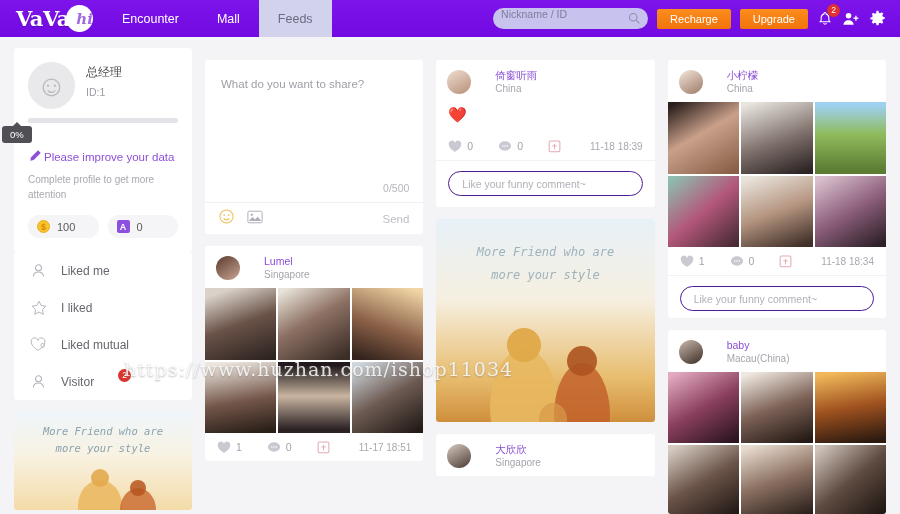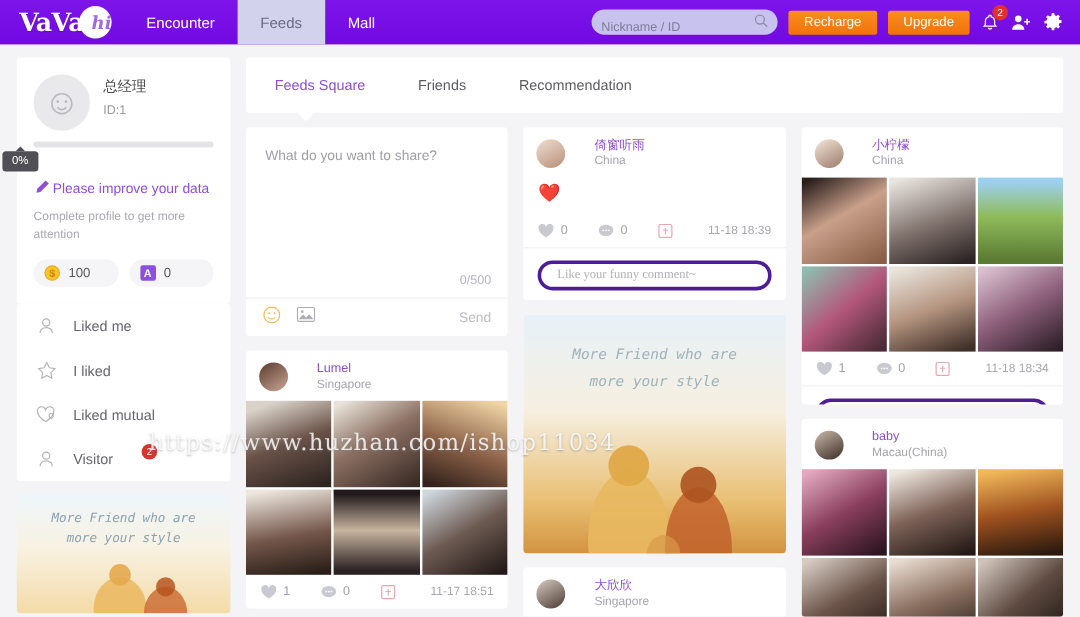--- a/index.html
+++ b/index.html
@@ -62,21 +62,21 @@
   .header-right {
     margin-left: auto;
     display: flex; align-items: center;
     gap: 9px;
     padding-right: 14px;
   }
   .searchbox {
     width: 155px; height: 21px;
     background: #c8c2ee;
     border-radius: 11px;
-    display: flex; align-items: flex-end;
+    display: flex; align-items: flex-start;
     padding: 0 8px;
     position: relative;
   }
   .searchbox input {
     border: none; outline: none; background: transparent;
     font-size: 10.5px; color: #6f6f8a;
     width: 100%;
     font-family: "Liberation Sans", sans-serif;
   }
   .searchbox input::placeholder { color: #7e7e99; }
@@ -314,25 +314,25 @@
     display: flex; align-items: center;
     gap: 4px;
     padding: 7px 12px;
     font-size: 10.5px; color: #a2a2aa;
   }
   .stat { display: flex; align-items: center; gap: 5px; margin-right: 21px; }
   .stat-time { margin-left: auto; font-size: 10px; color: #a8a8b0; }
   .comment-box {
     margin: 0 12px 11px 12px;
     height: 25px;
-    border: 3px solid #4c1d95;
+    border: 1px solid #4c1d95;
     border-radius: 13px;
     display: flex; align-items: center;
     padding: 0 13px;
-    font-size: 10.5px; color: #b0b0b8; font-family: Liberation Serif, serif;
+    font-size: 10.5px; color: #b0b0b8;
   }
   .comment-sep { border-top: 1px solid #f2f2f4; }
 
   
   .pgrid { display: grid; grid-template-columns: 1fr 1fr 1fr; gap: 2px; }
   .pcell { aspect-ratio: 1/1; background-size: cover; background-position: center; position: relative; }
 
   
   .promo {
     height: 203px;
@@ -370,22 +370,22 @@
 
 <div class="header">
   <div class="logo">
     <span class="logo-text">VaVa</span>
     <span class="logo-badge">
       <span>hi</span>
     </span>
   </div>
 
   <div class="navitem">Encounter</div>
+  <div class="navitem">Mall</div>
   <div class="navitem active">Feeds</div>
-  <div class="navitem">Mall</div>
 
   <div class="header-right">
     <div class="searchbox">
       <input type="text" placeholder="Nickname / ID" style="">
       <span class="search-icon">
         <svg width="13" height="13" viewBox="0 0 16 16">
             <circle cx="6.5" cy="6.5" r="4.6" fill="none" stroke="#8e8eaa" stroke-width="1.3"></circle>
             <line x1="10" y1="10" x2="14" y2="14" stroke="#8e8eaa" stroke-width="1.4"></line>
           </svg>
       </span>
@@ -501,25 +501,20 @@
       <svg class="sil" width="178" height="46" viewBox="0 0 178 46">
         <ellipse cx="86" cy="42" rx="22" ry="26" fill="#eab75e" opacity=".85"></ellipse>
         <circle cx="86" cy="14" r="9" fill="#e3a94e" opacity=".9"></circle>
         <ellipse cx="124" cy="46" rx="18" ry="22" fill="#c9662e" opacity=".8"></ellipse>
         <circle cx="124" cy="24" r="8" fill="#b6551f" opacity=".85"></circle>
       </svg>
     </div>
   </div>
 
   <div class="feed-area">
-    <div class="tabs-bar">
-      <div class="tab active">Feeds Square</div>
-      <div class="tab">Friends</div>
-      <div class="tab">Recommendation</div>
-    </div>
 
     <div class="columns">
 
       <div class="col">
         <div class="card composer">
           <div class="composer-text">What do you want to share?</div>
           <div class="composer-count">0/500</div>
           <div class="composer-foot">
             <span>
               <svg width="15" height="15" viewBox="0 0 16 16">

